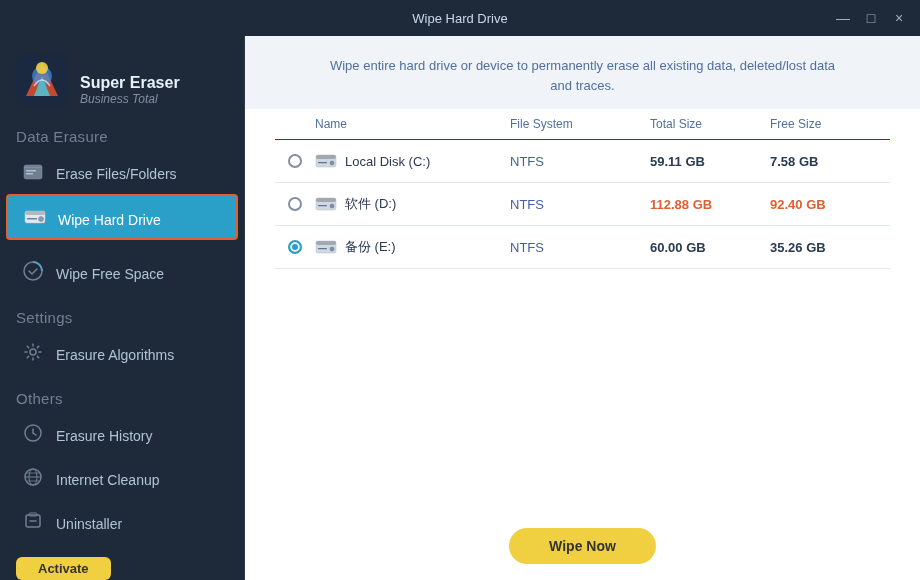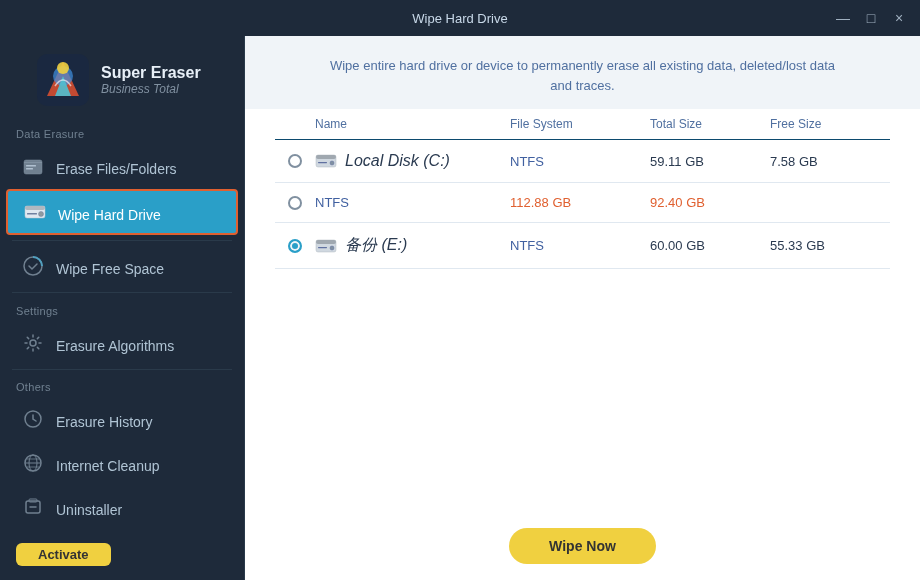--- a/index.html
+++ b/index.html
@@ -59,24 +59,23 @@
       background: #1e2a3a;
       display: flex;
       flex-direction: column;
       flex-shrink: 0;
       border-right: 1px solid #2a3a4a;
     }
 
     
     .app-header {
       display: flex;
-      align-items: center;
+      align-items: flex-end;
       padding: 18px 16px 14px;
       gap: 12px;
-      margin-left: 21px;
     }
     .app-logo {
       width: 52px;
       height: 52px;
       flex-shrink: 0;
     }
     .app-title-block {}
     .app-title {
       color: #e8f0f8;
       font-size: 16px;
@@ -84,21 +83,21 @@
     }
     .app-subtitle {
       color: #8090a0;
       font-size: 12px;
       font-style: italic;
     }
 
     
     .section-label {
       color: #6070808;
-      font-size: 11px;
+      font-size: 15px;
       padding: 8px 16px 4px;
       color: #708090;
       letter-spacing: 0.3px;
     }
 
     
     .nav-item {
       display: flex;
       align-items: flex-end;
       gap: 12px;
@@ -213,23 +212,23 @@
     .drive-name-col {
       display: flex;
       align-items: center;
       gap: 8px;
     }
     .drive-icon {
       width: 22px;
       height: 18px;
       flex-shrink: 0;
     }
-    .drive-name-text { color: #2a3a50; font-size: 16px; font-style: italic; }
+    .drive-name-text { color: #2a3a50; font-size: 13px; }
     .fs-col { color: #4060a0; }
-    .size-col { color: #2a3a50; font-weight: 400; }
+    .size-col { color: #2a3a50; font-weight: 700; }
     .size-col.highlight { color: #e06030; }
 
     
     .content-footer {
       padding: 14px 30px 16px;
       display: flex;
       justify-content: center;
       align-items: center;
     }
     .wipe-btn {
@@ -399,41 +398,50 @@
         </div>
         <div class="fs-col">NTFS</div>
         <div class="size-col">59.11 GB</div>
         <div class="size-col">7.58 GB</div>
       </div>
 
       <div class="table-row">
         <div class="radio-col">
           <div class="radio-btn"></div>
         </div>
+        <div class="drive-name-col">
+          <svg class="drive-icon" viewBox="0 0 22 18" fill="none">
+            <rect x="1" y="3" width="20" height="12" rx="2" fill="#d0d8e0" stroke="#b0b8c0" stroke-width="0.5"></rect>
+            <rect x="1" y="3" width="20" height="4" rx="2" fill="#a0a8b0"></rect>
+            <circle cx="17" cy="11" r="2" fill="#8090a0" stroke="#6070a0" stroke-width="0.5"></circle>
+            <rect x="3" y="10" width="9" height="1.2" rx="0.4" fill="#6070a0"></rect>
+          </svg>
+          <span class="drive-name-text">软件 (D:)</span>
+        </div>
         <div class="fs-col">NTFS</div>
         <div class="size-col highlight">112.88 GB</div>
         <div class="size-col highlight">92.40 GB</div>
       </div>
 
       <div class="table-row">
         <div class="radio-col">
           <div class="radio-btn selected"></div>
         </div>
         <div class="drive-name-col">
           <svg class="drive-icon" viewBox="0 0 22 18" fill="none">
             <rect x="1" y="3" width="20" height="12" rx="2" fill="#d0d8e0" stroke="#b0b8c0" stroke-width="0.5"></rect>
             <rect x="1" y="3" width="20" height="4" rx="2" fill="#a0a8b0"></rect>
             <circle cx="17" cy="11" r="2" fill="#8090a0" stroke="#6070a0" stroke-width="0.5"></circle>
             <rect x="3" y="10" width="9" height="1.2" rx="0.4" fill="#6070a0"></rect>
           </svg>
           <span class="drive-name-text">备份 (E:)</span>
         </div>
         <div class="fs-col">NTFS</div>
         <div class="size-col">60.00 GB</div>
-        <div class="size-col">55.33 GB</div>
+        <div class="size-col">35.26 GB</div>
       </div>
     </div>
 
     <div class="content-footer">
       <button class="wipe-btn">Wipe Now</button>
     </div>
   </div>
 </div>
 
 </body></html>

